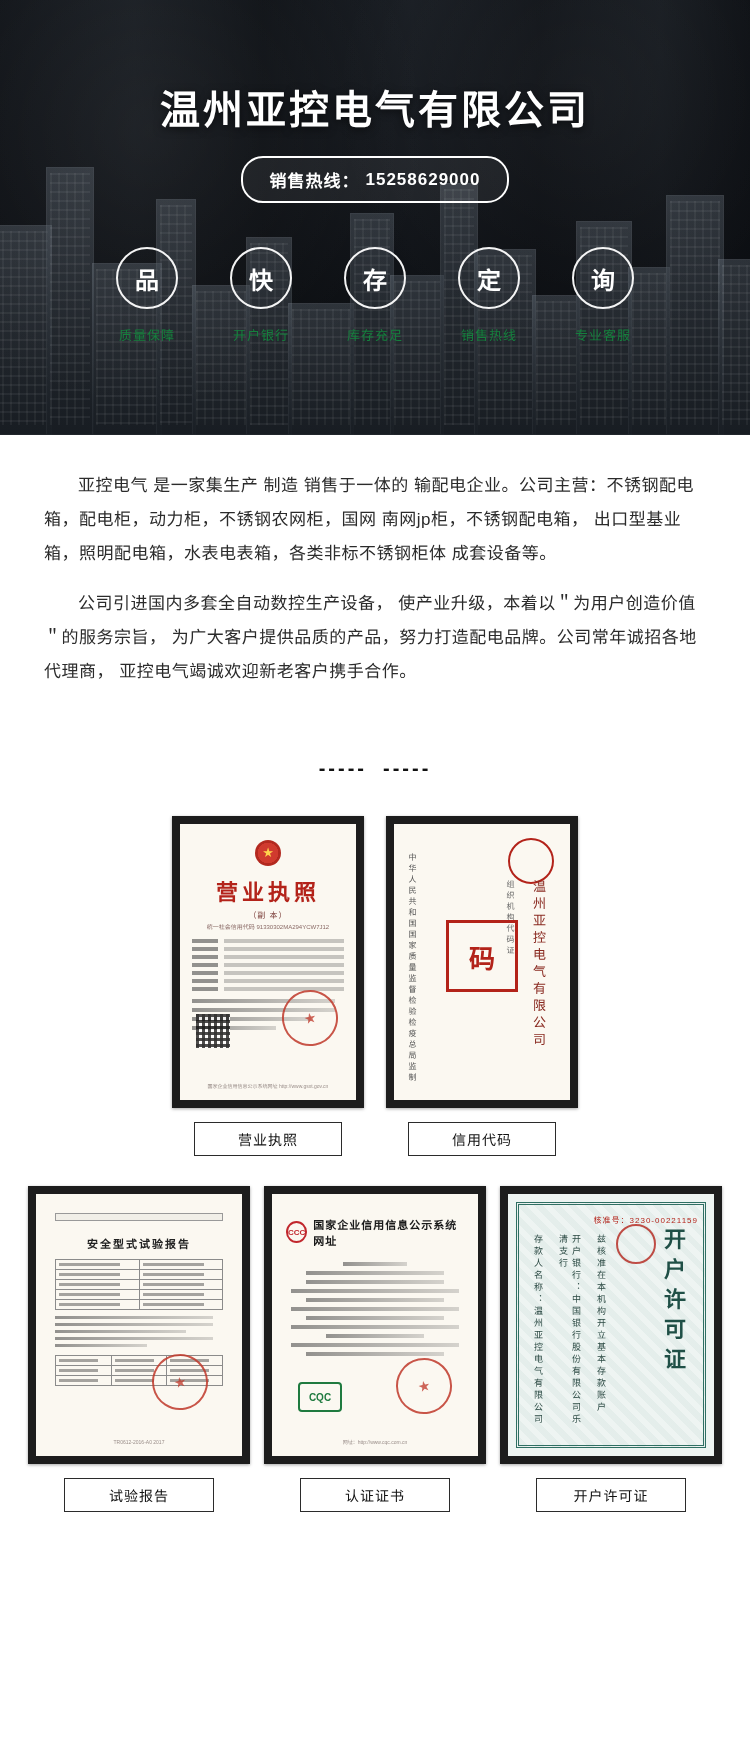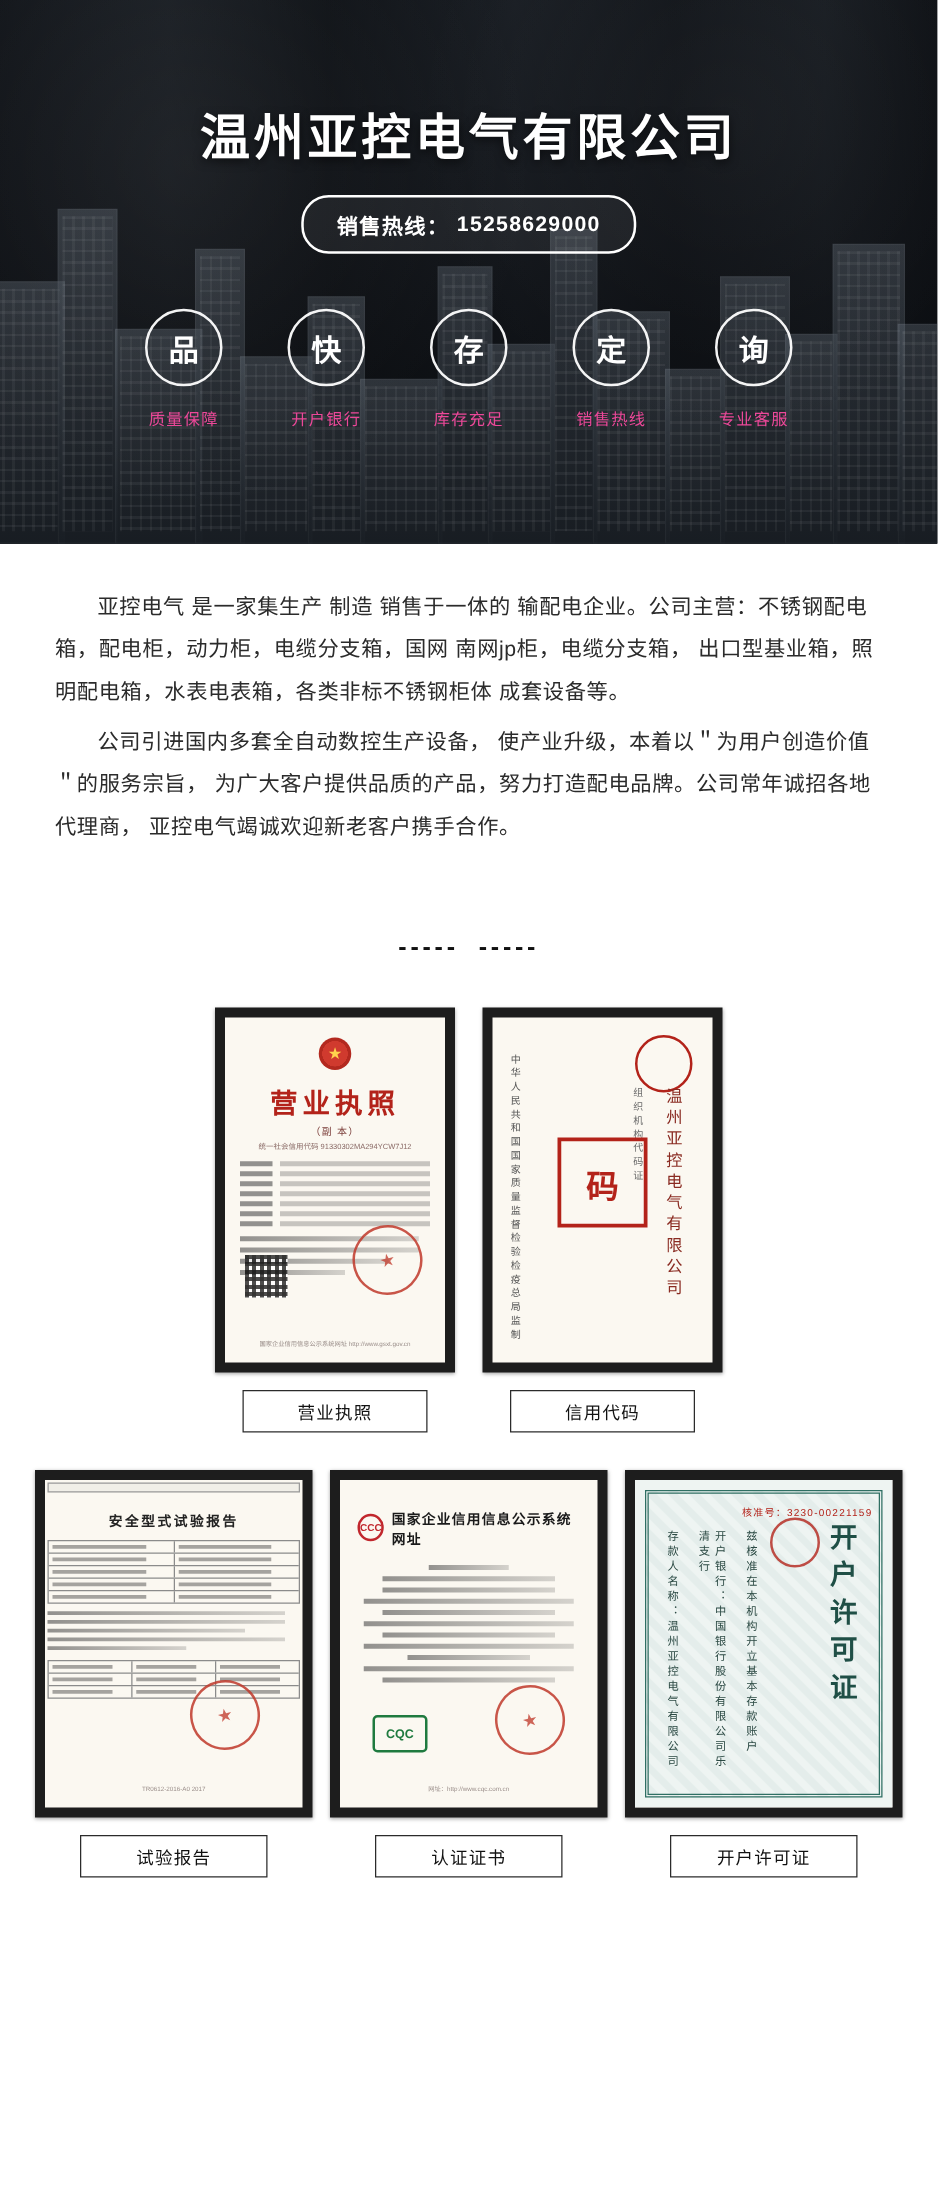--- a/index.html
+++ b/index.html
@@ -100,33 +100,33 @@
     margin: 0 auto;
     border: 2px solid rgba(255,255,255,0.95);
     border-radius: 50%;
     display: flex; align-items: center; justify-content: center;
     font-size: 24px; font-weight: 700;
   }
   .feature .cap {
     margin-top: 16px;
     font-size: 13px;
     letter-spacing: 1px;
-    color: #ec4899;
+    color: #15803d;
   }
 
   
   .intro { padding: 34px 44px 10px 44px; }
   .intro p {
     font-size: 17px;
     line-height: 34px;
     color: #2b2b2b;
     text-indent: 2em;
     letter-spacing: .5px;
   }
-  .intro p + p { margin-top: 6px; }
+  .intro p + p { margin-top: 16px; }
 
   
   .section-title {
     margin-top: 58px;
     display: flex;
     align-items: center;
     justify-content: center;
     gap: 16px;
   }
   .section-title .dashes {
@@ -257,21 +257,21 @@
     color: #b3231a; font-size: 26px; display: flex; align-items: center; justify-content: center;
     font-weight: 700;
   }
   .v-foot {
     position: absolute; left: 12px; bottom: 16px;
     writing-mode: vertical-rl;
     font-size: 8px; color: #555; letter-spacing: 3px;
   }
 
   
-  .doc-rep { position: absolute; inset: 0; padding: 2px; }
+  .doc-rep { position: absolute; inset: 0; padding: 19px; }
   .rep-head { text-align: center; font-size: 11px; font-weight: 700; letter-spacing: 2px; color: #222; margin-top: 14px; }
   .rep-top-strip { height: 8px; border: 1px solid #999; background: #f1efe8; }
   .grid-table { margin-top: 8px; border: 1px solid #8b8b8b; }
   .grid-table .row { display: flex; border-bottom: 1px solid #8b8b8b; }
   .grid-table .row:last-child { border-bottom: 0; }
   .grid-table .cell { border-right: 1px solid #8b8b8b; padding: 3px 3px; flex: 1; }
   .grid-table .cell:last-child { border-right: 0; }
   .grid-table .cell .t { height: 3px; background: rgba(60,60,60,.45); width: 80%; }
   .para { margin-top: 6px; }
   .para .ln { height: 3px; margin: 4px 0; }
@@ -377,21 +377,21 @@
         </div>
         <div class="feature">
           <div class="ring">询</div>
           <div class="cap">专业客服</div>
         </div>
       </div>
     </div>
   </section>
 
   <section class="intro">
-    <p>亚控电气 是一家集生产 制造 销售于一体的 输配电企业。公司主营：不锈钢配电箱，配电柜，动力柜，电缆分支箱，国网 南网jp柜，电缆分支箱， 出口型基业箱，照明配电箱，水表电表箱，各类非标不锈钢柜体 成套设备等。</p>
+    <p>亚控电气 是一家集生产 制造 销售于一体的 输配电企业。公司主营：不锈钢配电箱，配电柜，动力柜，不锈钢农网柜，国网 南网jp柜，不锈钢配电箱， 出口型基业箱，照明配电箱，水表电表箱，各类非标不锈钢柜体 成套设备等。</p>
     <p>公司引进国内多套全自动数控生产设备， 使产业升级，本着以＂为用户创造价值＂的服务宗旨， 为广大客户提供品质的产品，努力打造配电品牌。公司常年诚招各地代理商， 亚控电气竭诚欢迎新老客户携手合作。</p>
   </section>
 
   <div class="section-title">
     <span class="dashes">-----</span>
     <span class="dashes">-----</span>
   </div>
 
   <section class="certs">
 

